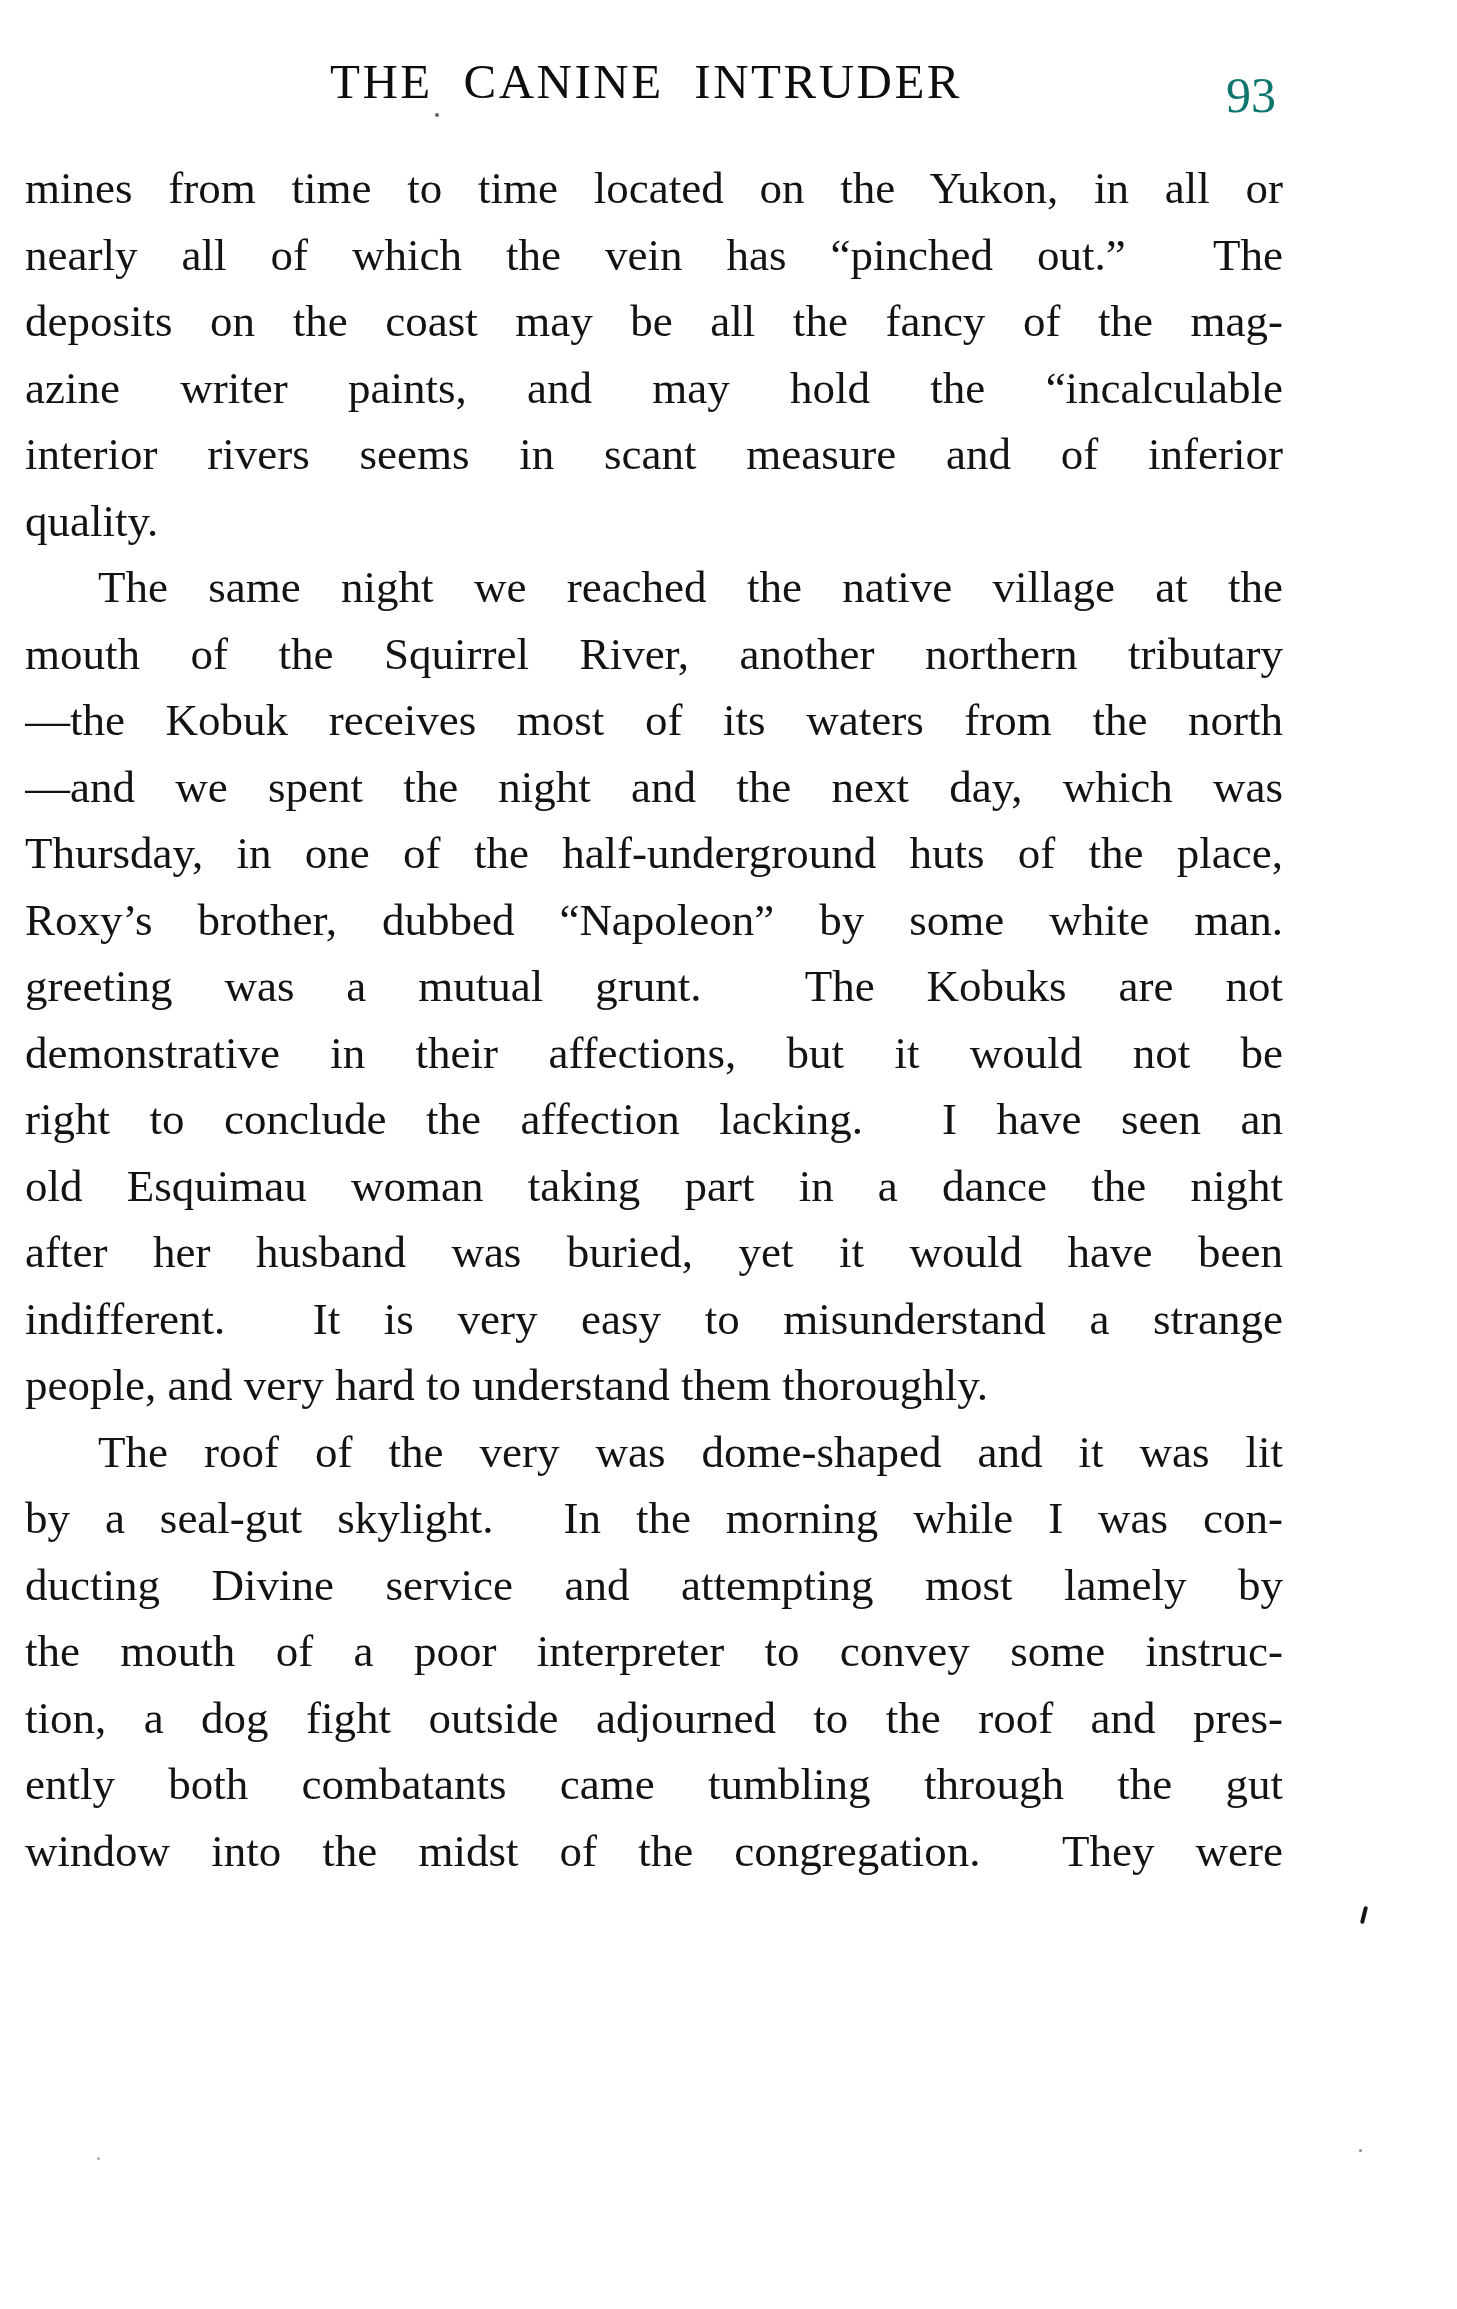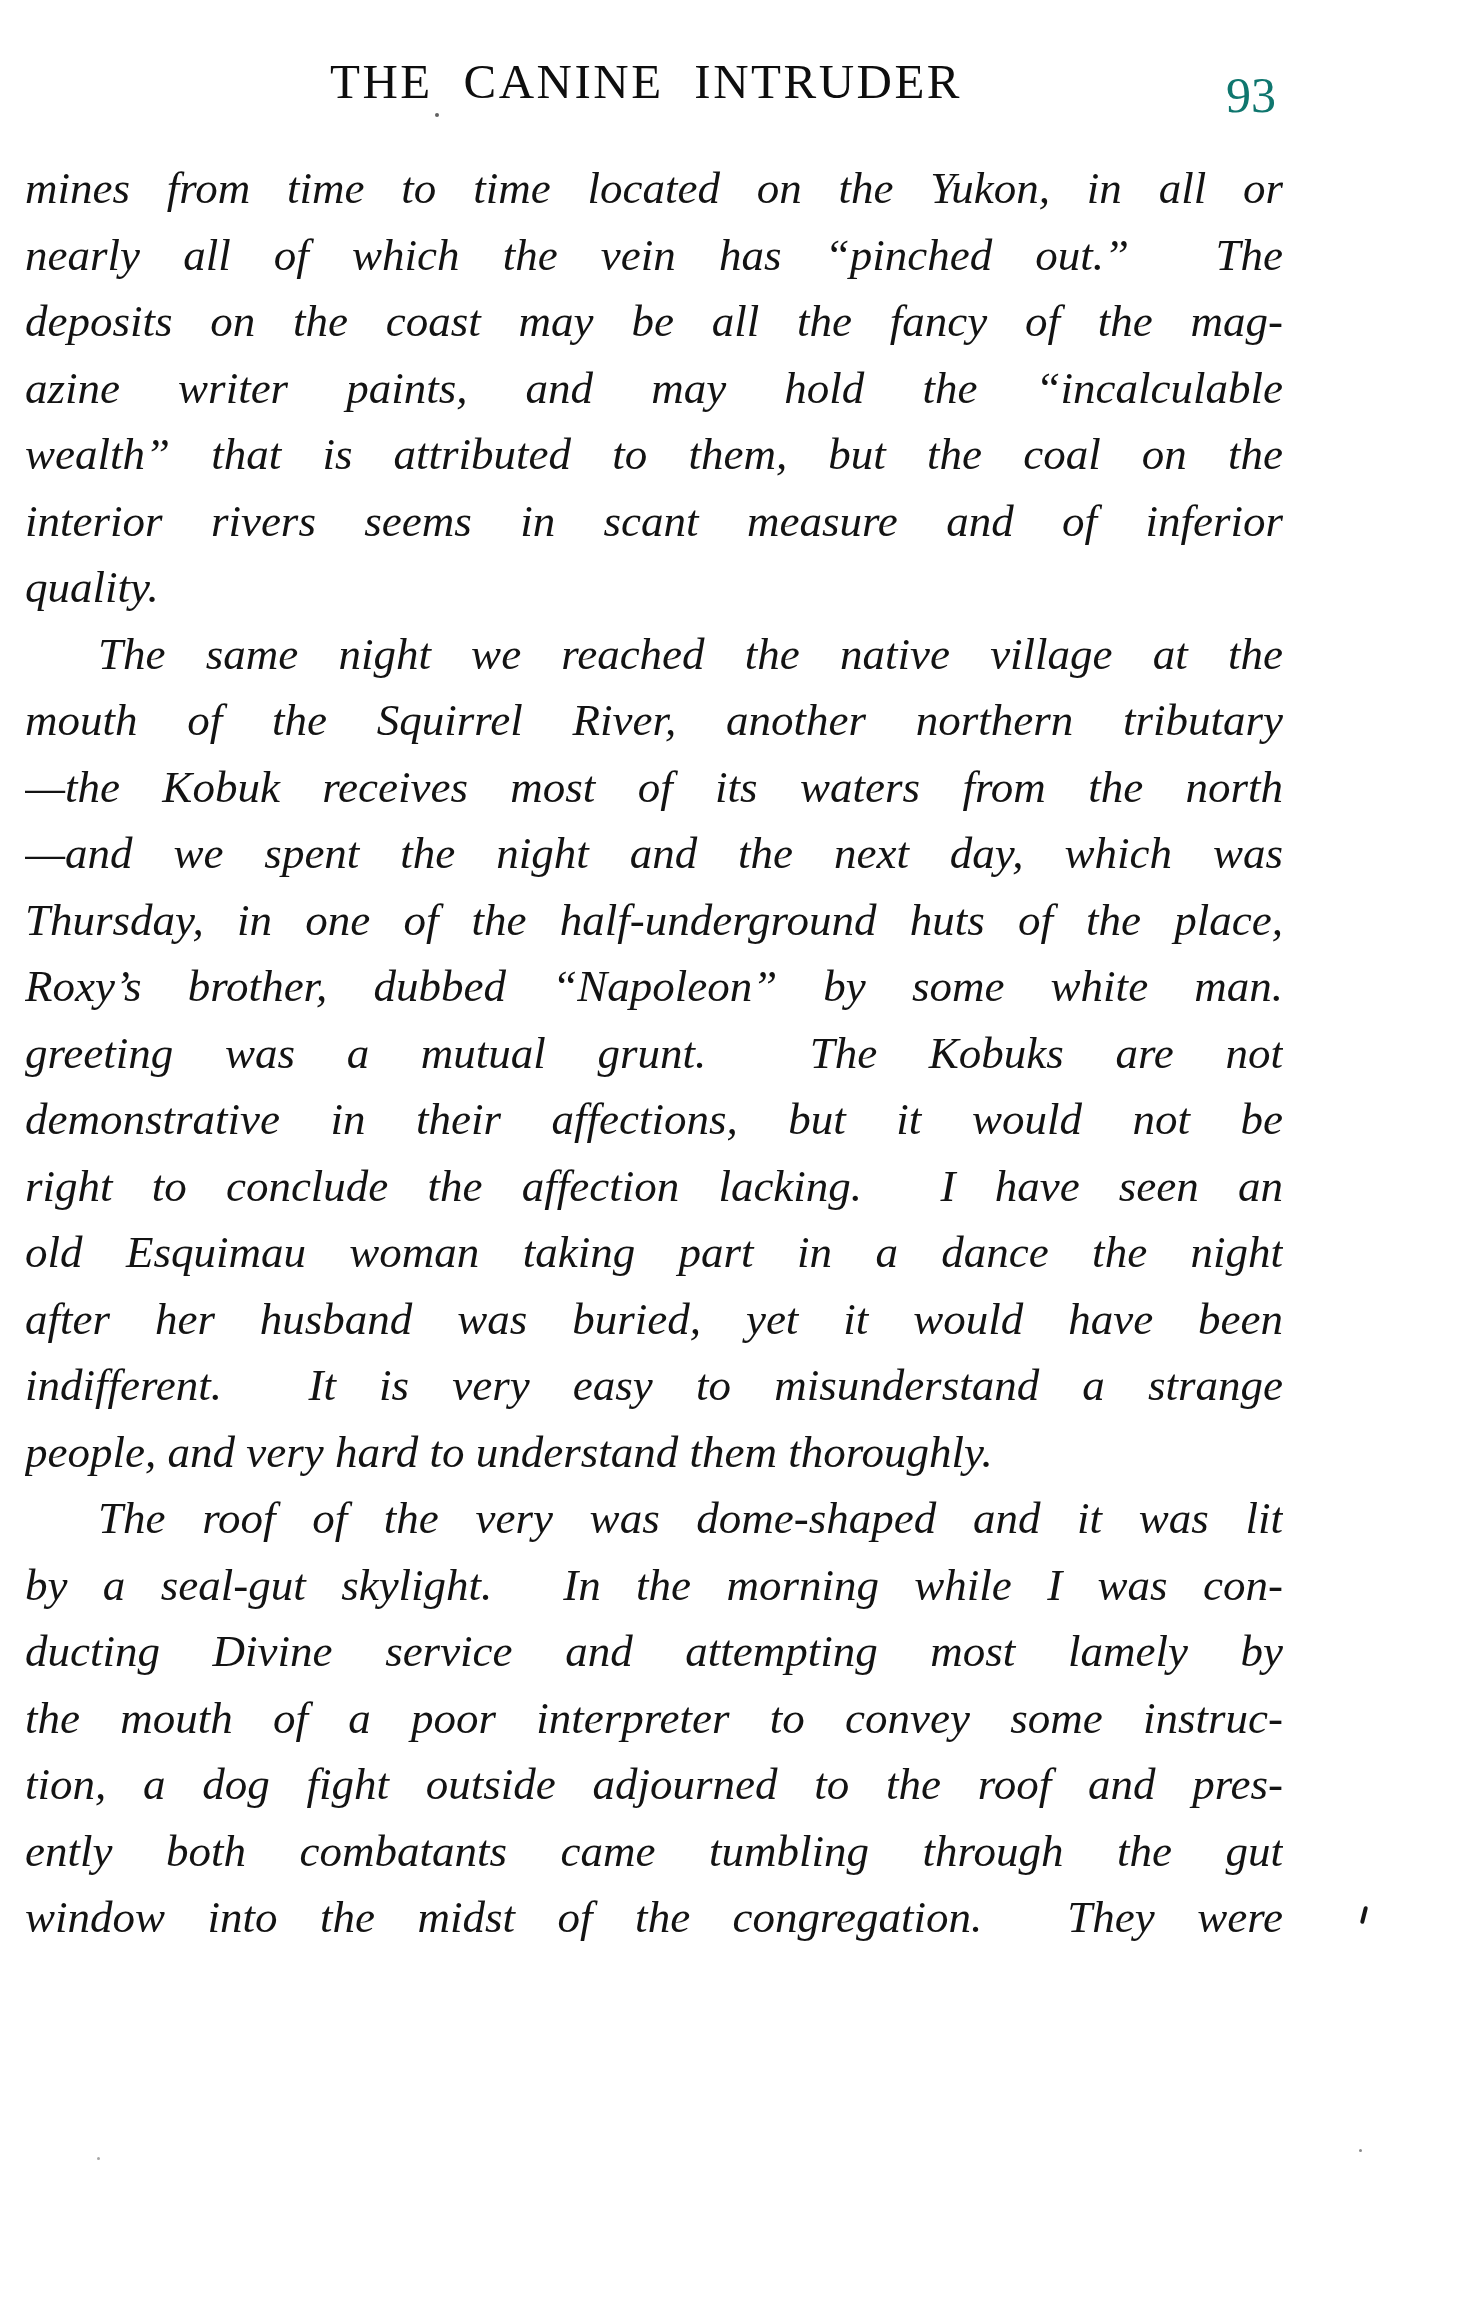--- a/index.html
+++ b/index.html
@@ -44,21 +44,20 @@
     width: 1258px;
     font-size: 45px;
     line-height: 66.5px;
     color: #131313;
   }
   .para { margin: 0; padding: 0; }
   .line {
     text-align: justify;
     text-align-last: justify;
     overflow: hidden;
-    font-style: italic;
   }
   .line.indent { text-indent: 73px; }
   .line.short {
     text-align: right;
     text-align-last: left;
   }
   
   .tick {
     position: absolute;
     left: 1362px;
@@ -86,21 +85,20 @@
   <div class="running-title">THE CANINE INTRUDER</div>
 
   <div class="folio">93</div>
 
   <div class="body-text" id="body-text">
       <div class="para">
         <div class="line">mines from time to time located on the Yukon, in all or</div>
         <div class="line">nearly all of which the vein has “pinched out.”&nbsp; The</div>
         <div class="line">deposits on the coast may be all the fancy of the mag-</div>
         <div class="line">azine writer paints, and may hold the “incalculable</div>
-        <div class="line">wealth” that is attributed to them, but the coal on the</div>
         <div class="line">interior rivers seems in scant measure and of inferior</div>
         <div class="line short">quality.</div>
       </div>
       <div class="para">
         <div class="line indent">The same night we reached the native village at the</div>
         <div class="line">mouth of the Squirrel River, another northern tributary</div>
         <div class="line">—the Kobuk receives most of its waters from the north</div>
         <div class="line">—and we spent the night and the next day, which was</div>
         <div class="line">Thursday, in one of the half-underground huts of the place,</div>
         <div class="line">Roxy’s brother, dubbed “Napoleon” by some white man.</div>

